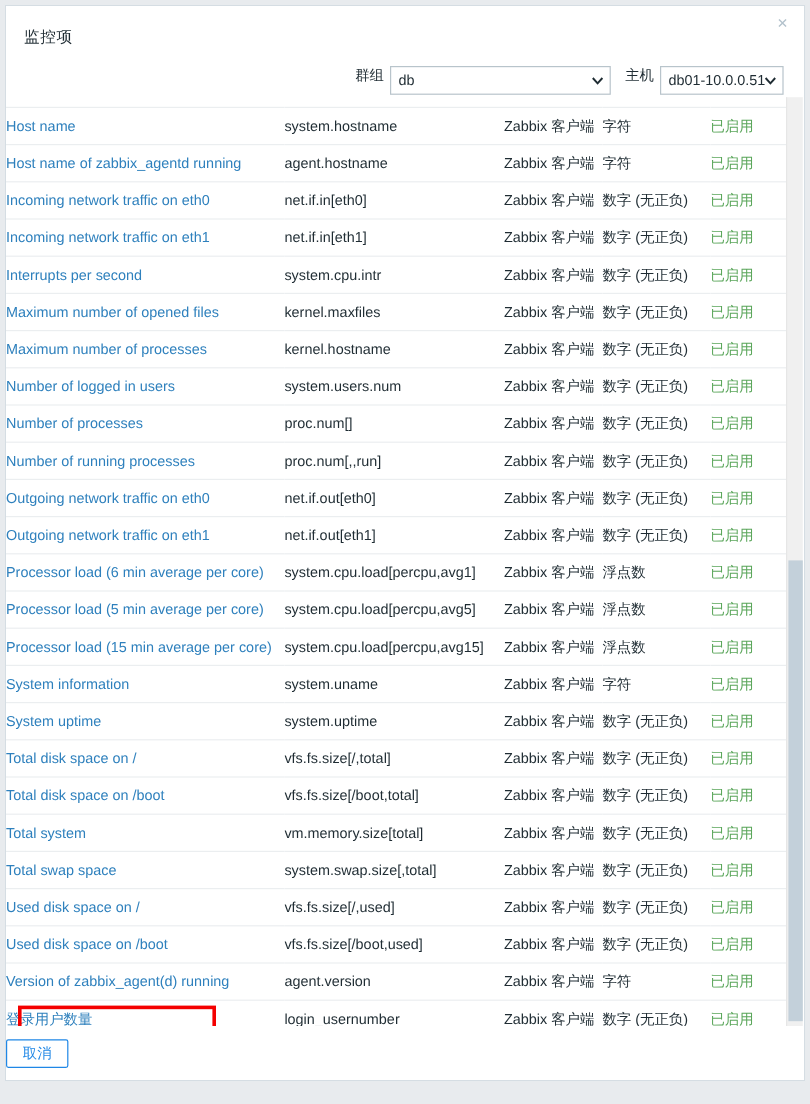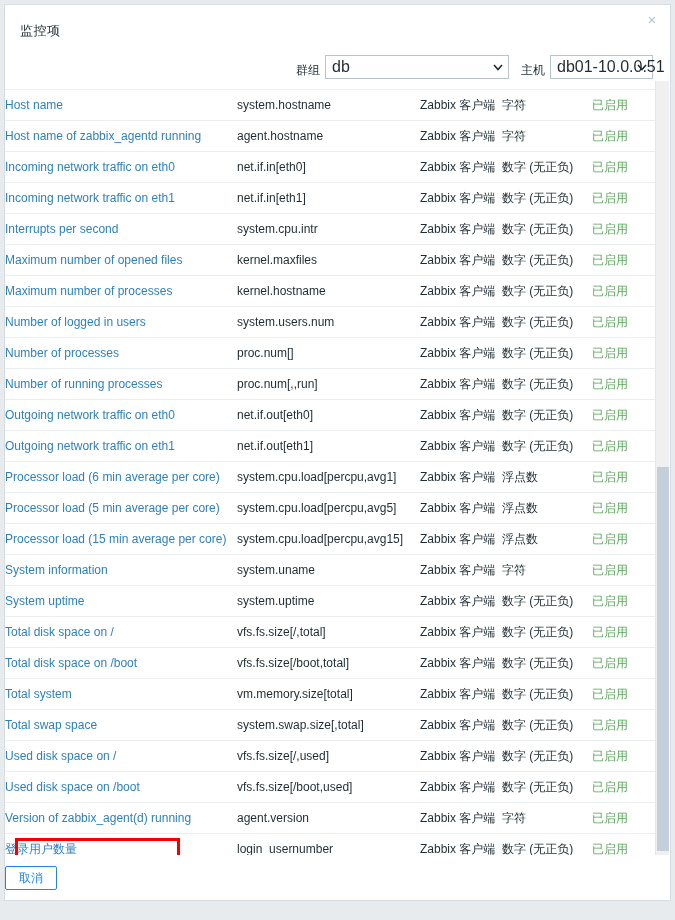--- a/index.html
+++ b/index.html
@@ -68,38 +68,38 @@
     width: 100%;
     height: 30px;
     display: flex;
     align-items: center;
     justify-content: flex-end;
     padding-right: 17px;
     box-sizing: border-box;
   }
   .filter-group {
     display: flex;
-    align-items: flex-end;
+    align-items: flex-start;
   }
   .filter-label {
     font-size: 12px;
     color: #1f2c33;
     margin-right: 5px;
     white-space: nowrap;
   }
   .select-box {
     position: relative;
     height: 24px;
     border: 1px solid #b8c4cb;
     background: #ffffff;
     box-sizing: border-box;
     display: flex;
     align-items: center;
     padding: 0 22px 0 6px;
-    font-size: 16px;
+    font-size: 12px;
     color: #1f2c33;
     cursor: pointer;
     white-space: nowrap;
   }
   .select-group { width: 184px; }
   .select-host  { width: 103px; }
   .select-arrow {
     position: absolute;
     right: 6px;
     top: 50%;

